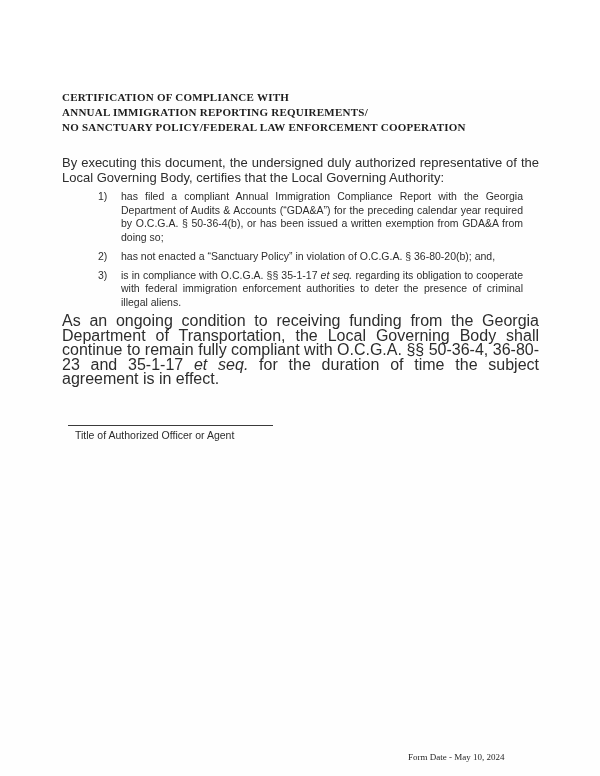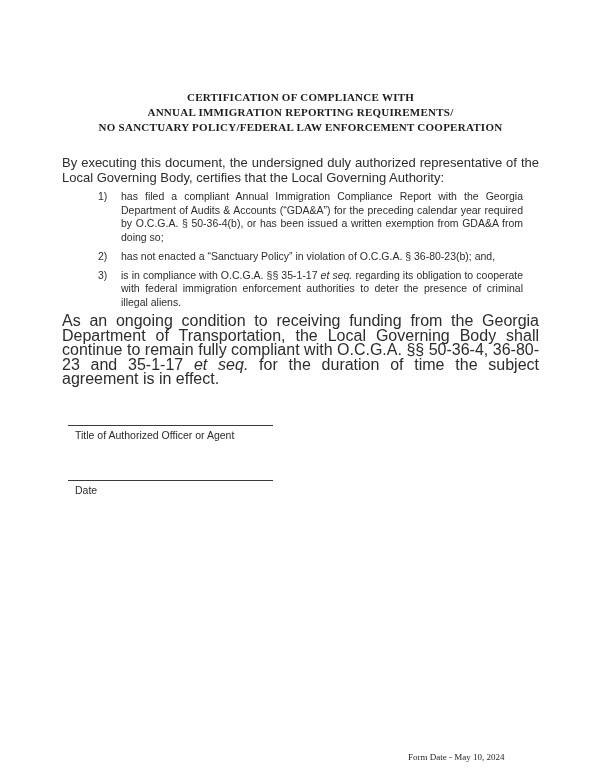--- a/index.html
+++ b/index.html
@@ -16,21 +16,20 @@
     height: 776px;
     background: #fefefe;
     font-family: "Liberation Sans", "DejaVu Sans", sans-serif;
     color: #2d2d2d;
   }
   .doc {
     padding: 0 61px 0 62px;
   }
   .title {
     margin-top: 90px;
-    text-align: center;
     font-family: "Liberation Serif", "DejaVu Serif", serif;
     font-weight: bold;
     font-size: 11px;
     line-height: 15px;
     letter-spacing: 0.25px;
     color: #1d1d1d;
   }
   .intro {
     margin: 20px 0 0 0;
     font-size: 13px;
@@ -109,39 +108,35 @@
 
     <p class="intro">By executing this document, the undersigned duly authorized representative of the Local Governing Body, certifies that the Local Governing Authority:</p>
 
     <div class="list">
       <div class="li li-1">
         <span class="num">1)</span>
         <span class="litext"><span>has filed a compliant Annual Immigration Compliance Report with the Georgia Department of Audits &amp; Accounts (“GDA&amp;A”) for the preceding calendar year required by O.C.G.A. § 50-36-4(b), or has been issued a written exemption from GDA&amp;A from doing so;</span></span>
       </div>
       <div class="li li-2">
         <span class="num">2)</span>
-        <span class="litext"><span>has not enacted a “Sanctuary Policy” in violation of O.C.G.A. § 36-80-23(b); and,</span></span>
+        <span class="litext"><span>has not enacted a “Sanctuary Policy” in violation of O.C.G.A. § 36-80-20(b); and,</span></span>
       </div>
       <div class="li li-3">
         <span class="num">3)</span>
         <span class="litext"><span>is in compliance with O.C.G.A. §§ 35-1-17 </span><em>et seq.</em><span> regarding its obligation to cooperate with federal immigration enforcement authorities to deter the presence of criminal illegal aliens.</span></span>
       </div>
     </div>
 
     <p class="closing"><span>As an ongoing condition to receiving funding from the Georgia Department of Transportation, the Local Governing Body shall continue to remain fully compliant with O.C.G.A. §§ 50-36-4, 36-80-23 and 35-1-17 </span><em>et seq.</em><span> for the duration of time the subject agreement is in effect.</span></p>
 
 
 
     <div class="sig-block sig-block-3">
       <div class="sig-line"></div>
       <div class="sig-label">Title of Authorized Officer or Agent</div>
     </div>
 
-    <div class="sig-block sig-block-4">
-      <div class="sig-line"></div>
-      <div class="sig-label">Date</div>
-    </div>
 
   </div>
 
   <div class="form-date">Form Date - May 10, 2024</div>
 
 </div>
 
 </body></html>

